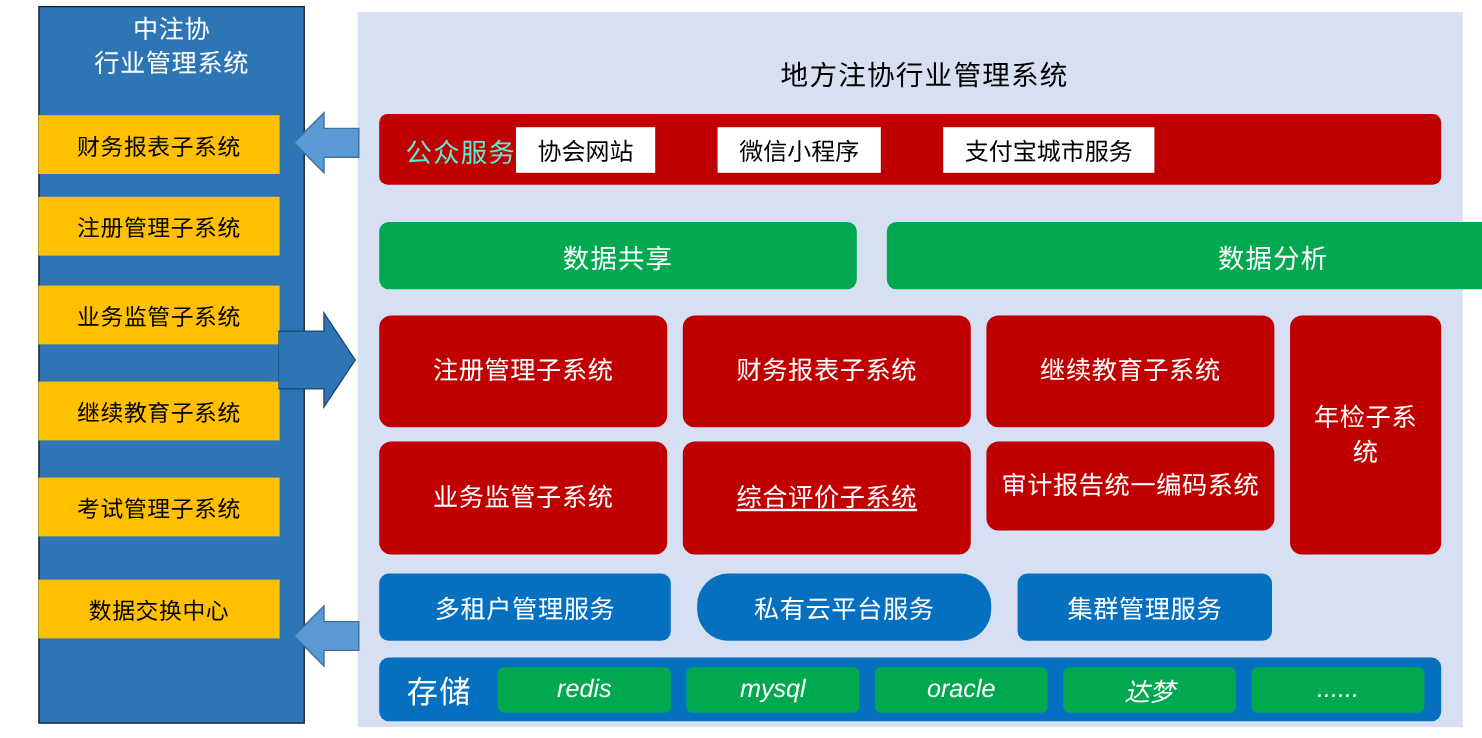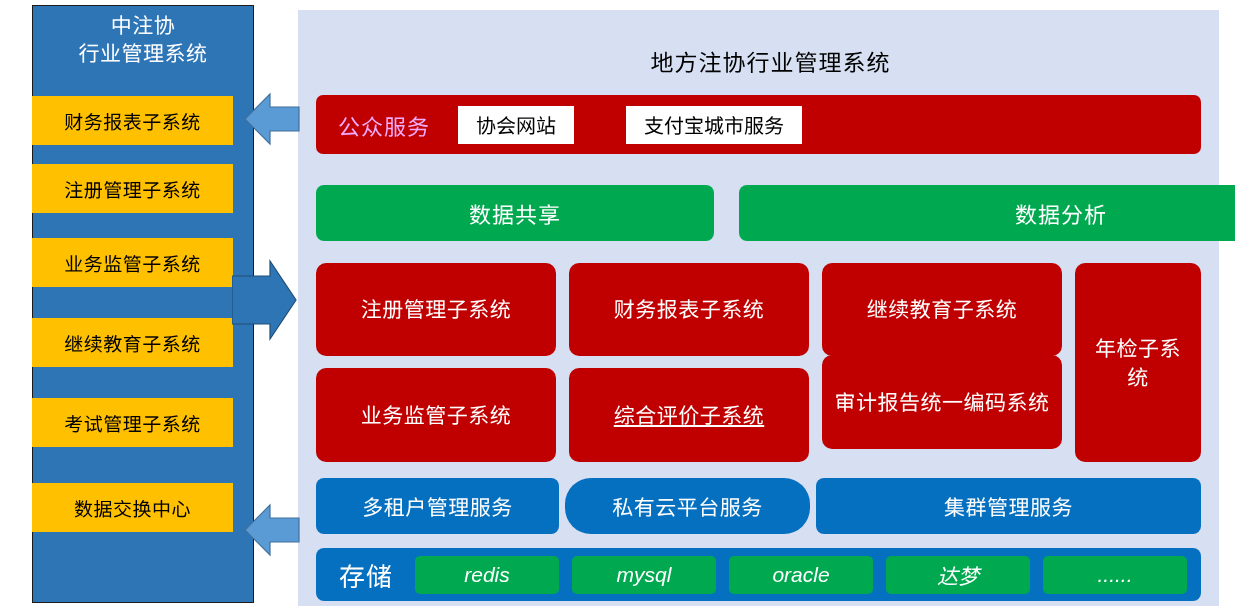--- a/index.html
+++ b/index.html
@@ -95,23 +95,22 @@
     width: 885px;
     height: 59px;
     background: #C00000;
     border-radius: 7px;
     display: flex;
     align-items: center;
     box-sizing: border-box;
     padding-left: 22px;
   }
   .bar-public .lead {
-    color: #f0abfc;
+    color: #5eead4;
     font-size: 22px;
-    margin-right: 28px;
     letter-spacing: 1px;
     white-space: nowrap;
   }
   .chip-white {
     background: #ffffff;
     color: #000000;
     font-size: 20px;
     height: 38px;
     display: flex;
     align-items: center;
@@ -165,24 +164,24 @@
     box-sizing: border-box;
     padding: 4px 10px;
     letter-spacing: .5px;
   }
 
   
   .blue-row {
     position: absolute;
     left: 18px;
     top: 468px;
-    width: 885px;
+    width: 744px;
     height: 56px;
     display: flex;
-    gap: 6px;
+    gap: 22px;
   }
   .blue-box {
     background: #0570C0;
     border-radius: 8px;
     color: #ffffff;
     font-size: 21px;
     display: flex;
     align-items: center;
     justify-content: center;
     letter-spacing: .5px;
@@ -256,36 +255,37 @@
     <polygon points="2,33 27,8 27,21 56,21 56,45 27,45 27,58" fill="#5B9BD5" stroke="#41719C" stroke-width="1.2"></polygon>
   </svg>
 
   <div class="panel">
 
     <div class="panel-title">地方注协行业管理系统</div>
 
     <div class="bar-public">
       <span class="lead">公众服务</span>
       <span class="chip-white">协会网站</span>
+      <span class="chip-white">微信小程序</span>
       <span class="chip-white" style="margin-right:0;">支付宝城市服务</span>
     </div>
 
     <div class="green-row">
       <div class="green-box share">数据共享</div>
       <div class="green-box analyse">数据分析</div>
     </div>
 
     <div class="grid-red">
       <div class="red-box" style="left:0px;   top:0px;   width:240px; height:93px;">注册管理子系统</div>
       <div class="red-box" style="left:253px; top:0px;  width:240px; height:93px;">财务报表子系统</div>
       <div class="red-box" style="left:506px; top:0px;  width:240px; height:93px;">继续教育子系统</div>
       <div class="red-box" style="left:759px; top:0px;  width:126px; height:199px;">年检子系统</div>
       <div class="red-box" style="left:0px;   top:105px; width:240px; height:94px;">业务监管子系统</div>
       <div class="red-box" style="left:253px; top:105px; width:240px; height:94px;text-decoration:underline;">综合评价子系统</div>
-      <div class="red-box" style="left:506px; top:92px; width:240px; height:94px;">审计报告统一编码系统</div>
+      <div class="red-box" style="left:506px; top:105px; width:240px; height:74px;">审计报告统一编码系统</div>
     </div>
 
     <div class="blue-row">
       <div class="blue-box b1">多租户管理服务</div>
       <div class="blue-box b2">私有云平台服务</div>
       <div class="blue-box b3">集群管理服务</div>
     </div>
 
     <div class="storage-bar">
       <span class="lead">存储</span>

